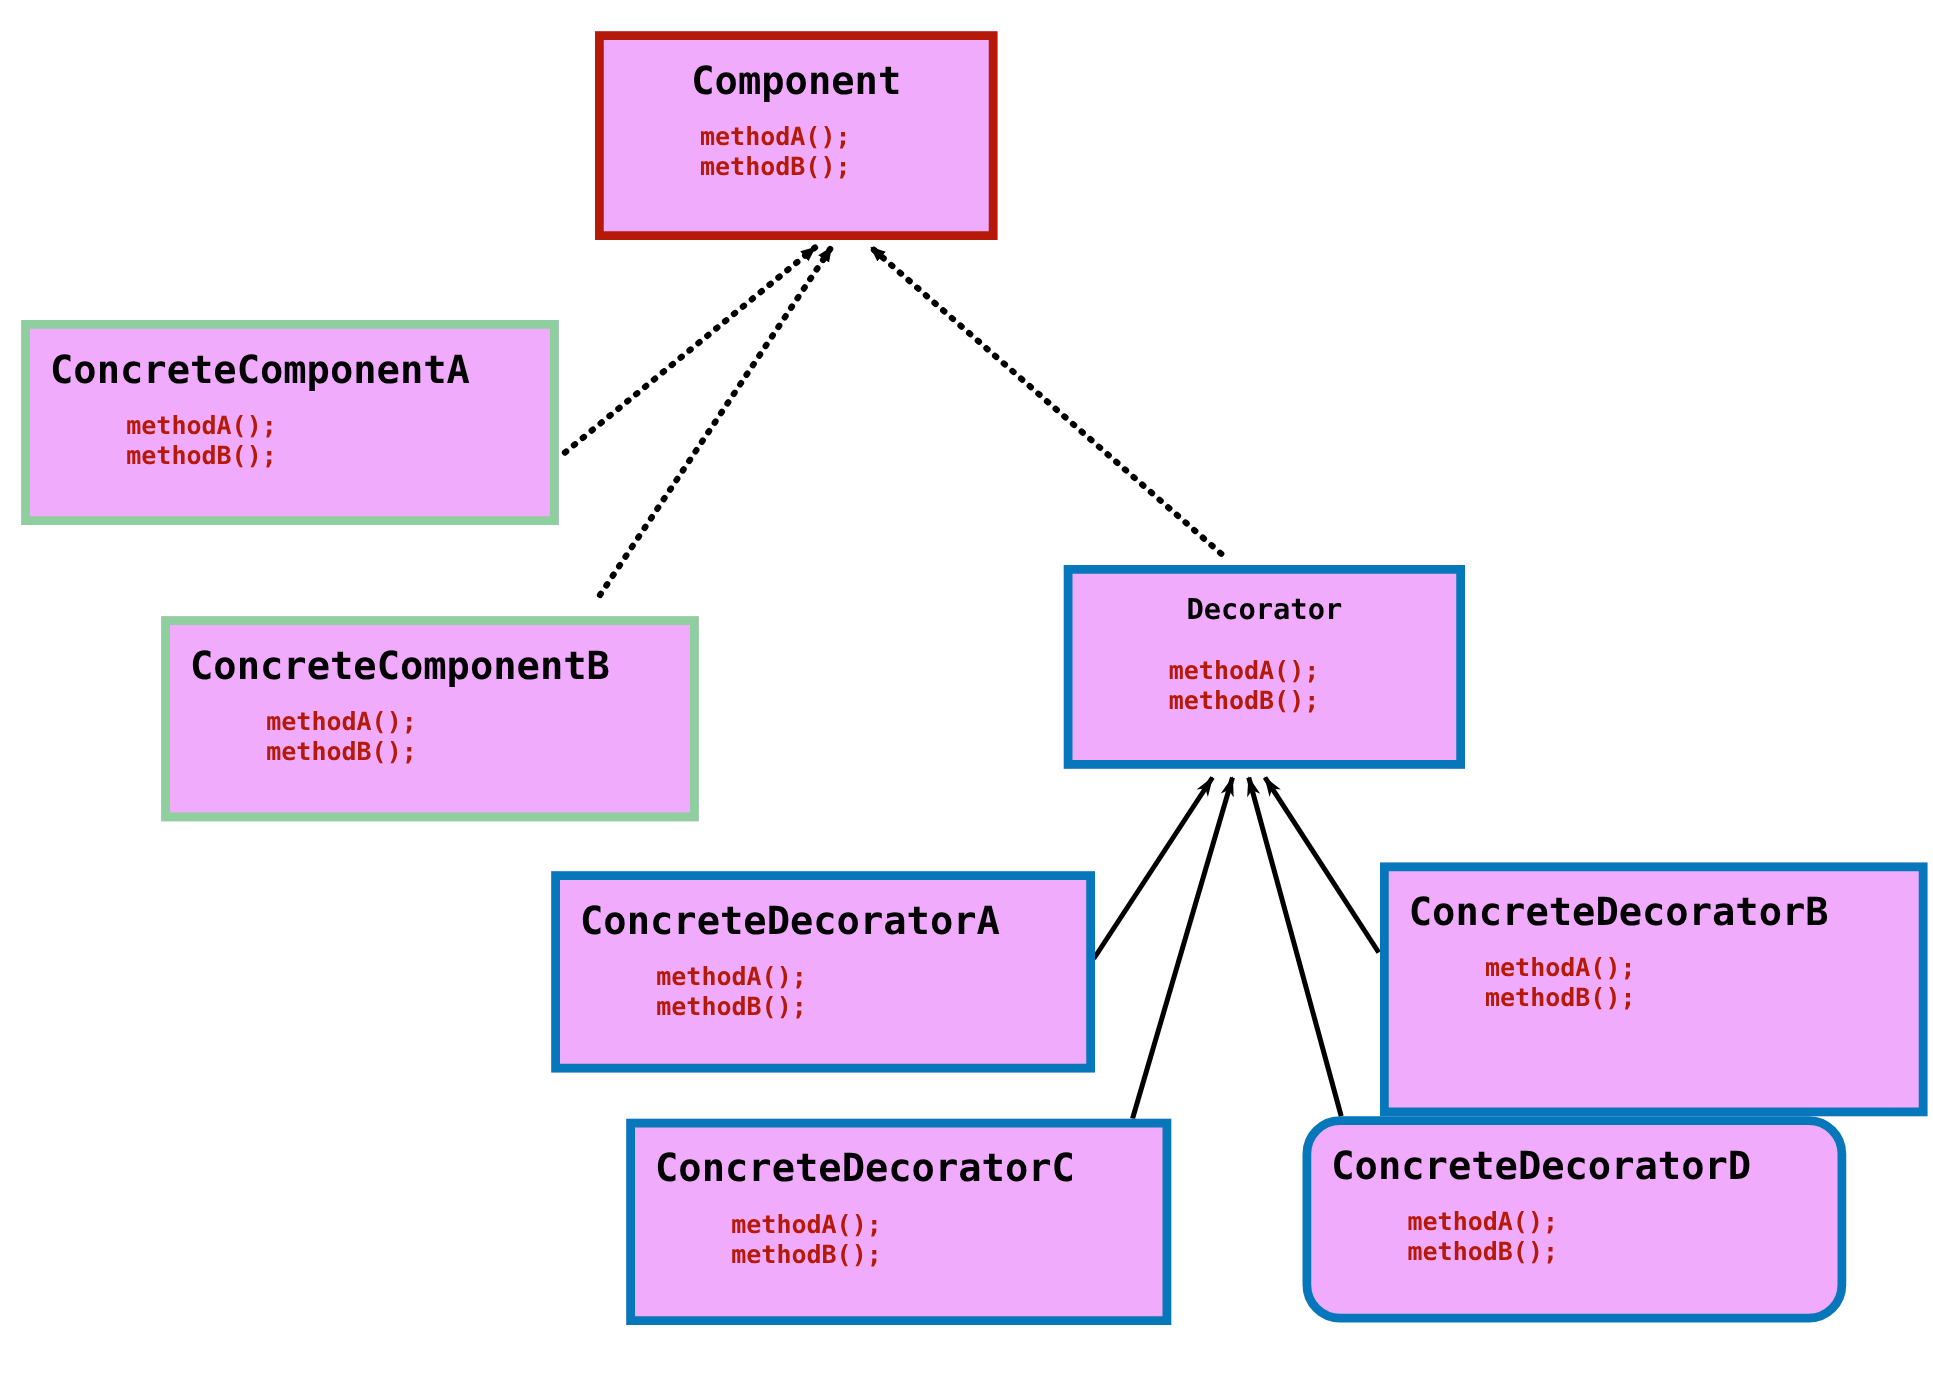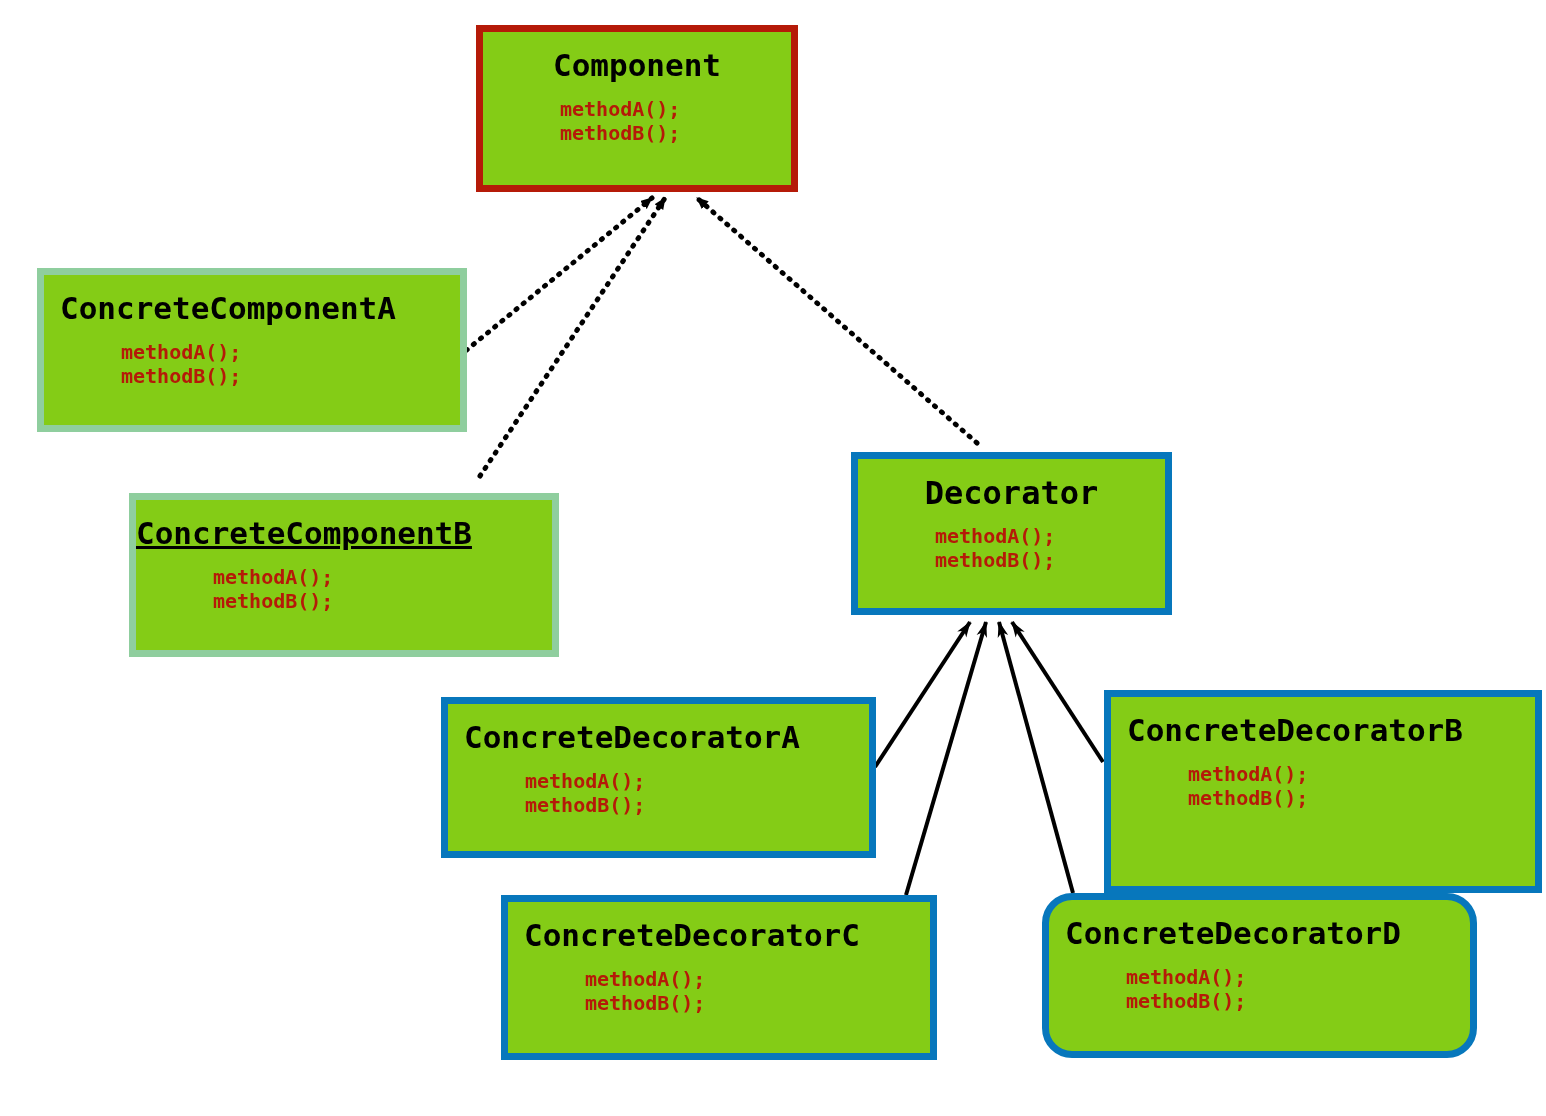--- a/index.html
+++ b/index.html
@@ -22,21 +22,21 @@
     position: absolute;
     left: 0;
     top: 0;
     width: 1546px;
     height: 1116px;
     pointer-events: none;
   }
   .uml-box {
     position: absolute;
     box-sizing: border-box;
-    background: #84cc16;
+    background: #f0abfc;
     border-style: solid;
     z-index: 5;
   }
   .uml-box.red    { border-color: #B51A08; }
   .uml-box.green  { border-color: #8FCE9E; }
   .uml-box.blue   { border-color: #0777BC; }
 
   .box-title {
     color: #000000;
     font-weight: bold;
@@ -79,36 +79,36 @@
   </svg>
 
   <div id="nodes-layer">
       <div class="uml-box red" style="left: 476px; top: 25px; width: 322px; height: 167px; border-width: 7px;">
         <div class="box-title" style="position: absolute; top: 18px; font-size: 31px; left: 0px; right: 0px; text-align: center;">Component</div>
         <div class="box-methods" style="position: absolute; left: 52px; top: 66px; font-size: 20px;">
           <div>methodA();</div>
           <div>methodB();</div>
         </div>
       </div>
-      <div class="uml-box green" style="left: 17px; top: 268px; width: 430px; height: 164px; border-width: 7px; margin-left: 20px;">
+      <div class="uml-box green" style="left: 17px; top: 256px; width: 430px; height: 164px; border-width: 7px;">
         <div class="box-title" style="position: absolute; top: 18px; font-size: 31px; left: 16px; text-align: left;">ConcreteComponentA</div>
         <div class="box-methods" style="position: absolute; left: 52px; top: 66px; font-size: 20px;">
           <div>methodA();</div>
           <div>methodB();</div>
         </div>
       </div>
       <div class="uml-box green" style="left: 129px; top: 493px; width: 430px; height: 164px; border-width: 7px;">
-        <div class="box-title" style="position: absolute; top: 18px; font-size: 31px; left: 0; text-align: center; text-decoration: underline;">ConcreteComponentB</div>
+        <div class="box-title" style="position: absolute; top: 18px; font-size: 31px; left: 16px; text-align: center;">ConcreteComponentB</div>
         <div class="box-methods" style="position: absolute; left: 52px; top: 66px; font-size: 20px;">
           <div>methodA();</div>
           <div>methodB();</div>
         </div>
       </div>
       <div class="uml-box blue" style="left: 851px; top: 452px; width: 321px; height: 163px; border-width: 7px;">
-        <div class="box-title" style="position: absolute; top: 18px; font-size: 32px; left: 0px; right: 0px; text-align: center;">Decorator</div>
+        <div class="box-title" style="position: absolute; top: 18px; font-size: 23px; left: 0px; right: 0px; text-align: center;">Decorator</div>
         <div class="box-methods" style="position: absolute; left: 52px; top: 66px; font-size: 20px;">
           <div>methodA();</div>
           <div>methodB();</div>
         </div>
       </div>
       <div class="uml-box blue" style="left: 441px; top: 697px; width: 435px; height: 161px; border-width: 7px;">
         <div class="box-title" style="position: absolute; top: 18px; font-size: 31px; left: 16px; text-align: left;">ConcreteDecoratorA</div>
         <div class="box-methods" style="position: absolute; left: 52px; top: 66px; font-size: 20px;">
           <div>methodA();</div>
           <div>methodB();</div>

